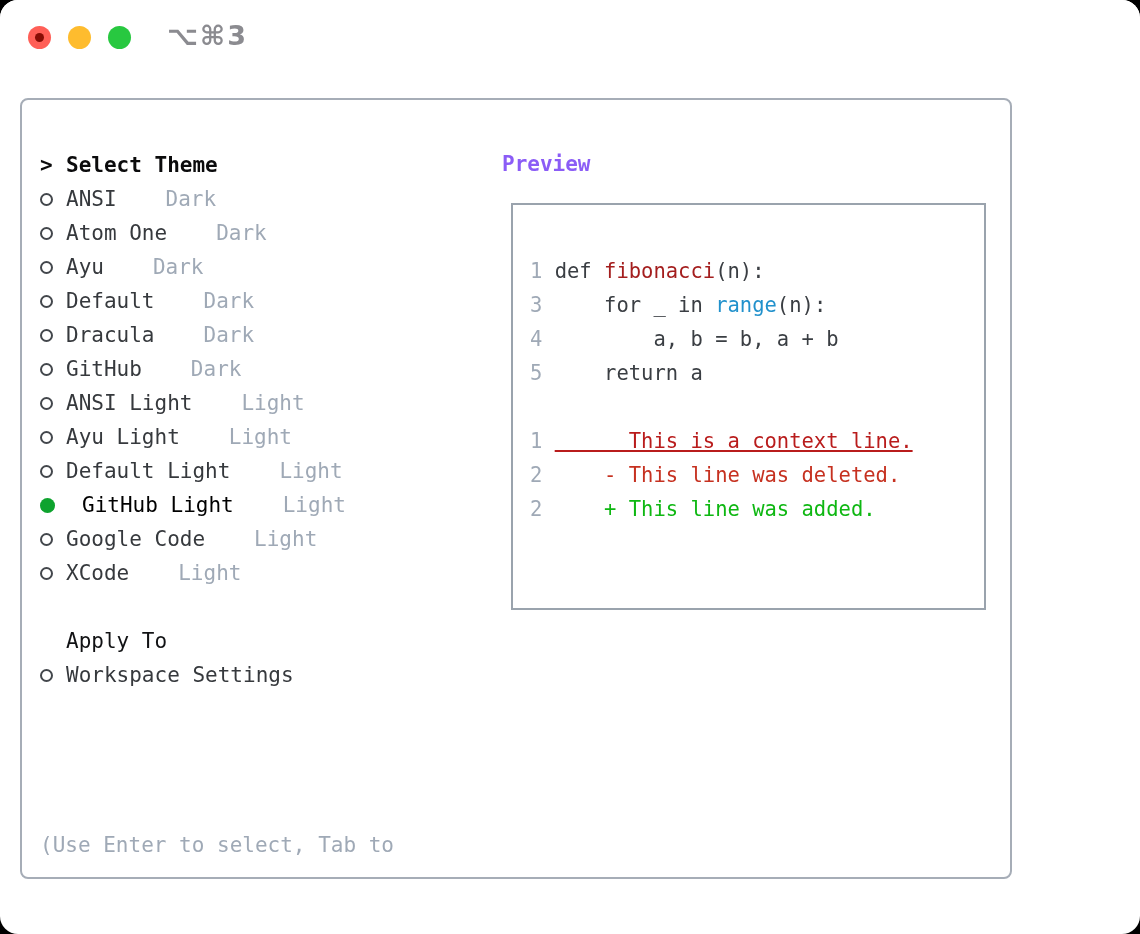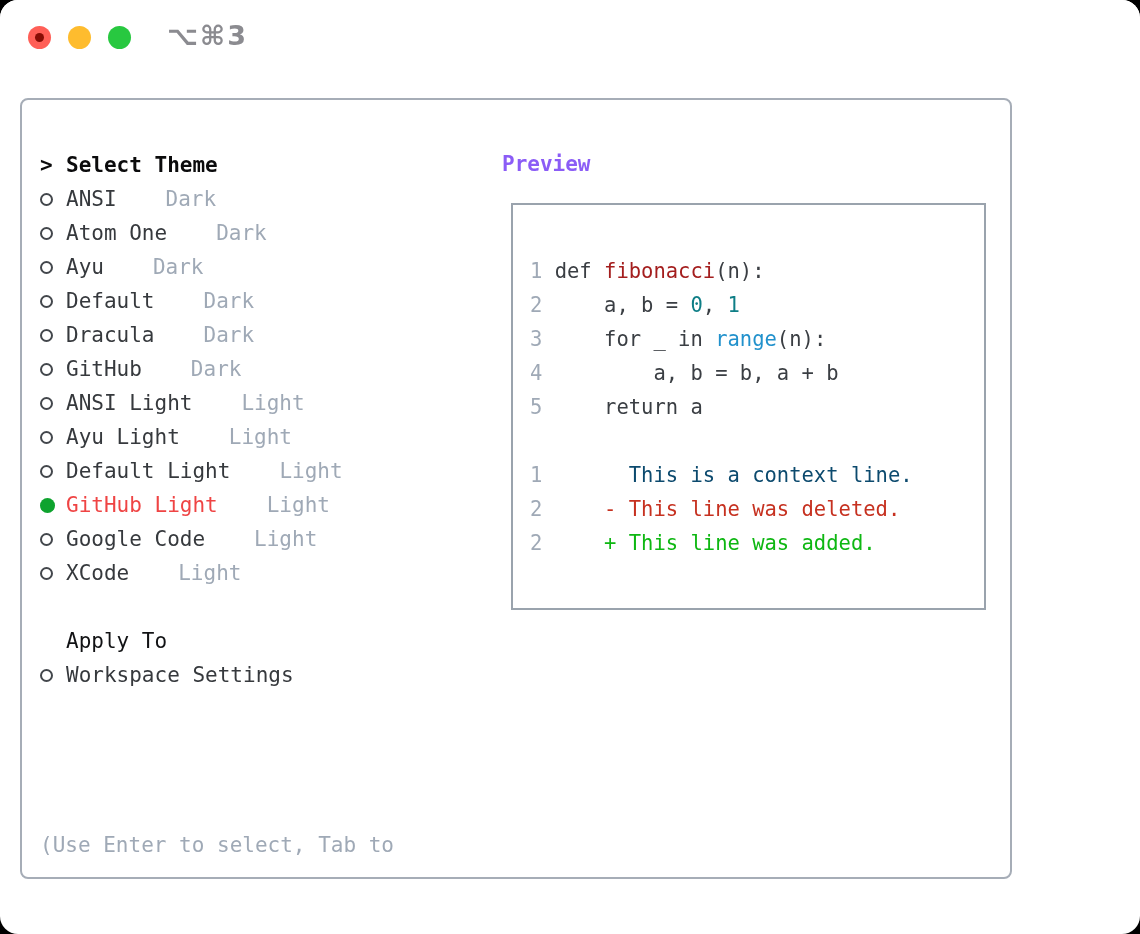--- a/index.html
+++ b/index.html
@@ -39,21 +39,21 @@
   .circle {
     width:13px; height:13px; border-radius:50%;
     border:2px solid #43474c; background:transparent;
   }
   .circle.filled { border:none; width:15px; height:15px; background:#0ea32e; }
   .prefix-char { font-weight:bold; color:#0b0b0c; font-size:21px; }
 
   .left-col { position:absolute; left:18px; top:48px; font-size:21px; }
   .header-label { font-weight:bold; color:#0b0b0c; }
   .item-name { color:#36393d; }
-  .item-name.selected { color:#ef4444; }
+  .item-name.selected { color:#000000;margin-left:16px; }
   .item-variant { color:#9fa9b6; padding-left:13px;margin-left:36px; }
 
   .apply-block { position:absolute; left:18px; top:524px; font-size:21px; }
   .apply-header { color:#111214; }
   .opt-label { color:#36393d; }
   .opt-label.selected { color:#0ea32e; }
 
   .hint { position:absolute; left:18px; top:660px; font-size:21px; color:#9fa9b6; line-height:34px; white-space:pre; }
 
   
@@ -62,21 +62,21 @@
     position:absolute; left:489px; top:103px; width:475px; height:407px;
     border:2px solid #9aa3ad; background:#fff;
     padding:49px 0 5px 17px; overflow:hidden;
   }
   .pline { white-space:pre; font-size:20.5px; line-height:34px; min-height:34px; }
   .tok-linenum { color:#9fa9b6; }
   .tok-code    { color:#3a3e43; }
   .tok-func    { color:#a41e1e; }
   .tok-number  { color:#0e7e86; }
   .tok-builtin { color:#2191cc; }
-  .tok-context { color:#0c4a6e; }
+  .tok-context { color:#b91c1c;text-decoration:underline; }
   .tok-deleted { color:#c63120; }
   .tok-added   { color:#0eb712; }
 </style>
 </head>
 <body>
 
 <div class="window">
 
   <div class="titlebar">
     <div class="lights">
@@ -121,21 +121,20 @@
     </div>
 
     <div class="hint">
       <div>(Use Enter to select, Tab to</div>
       <div>change focus)</div>
     </div>
 
     <div class="preview-title">Preview</div>
     <div class="preview-box" id="preview-box">
         <div class="pline"><span class="tok-linenum">1 </span><span class="tok-code">def </span><span class="tok-func">fibonacci</span><span class="tok-code">(n):</span></div>
-        <div class="pline"><span class="tok-linenum">2 </span><span class="tok-code">    a, b = </span><span class="tok-number">0</span><span class="tok-code">, </span><span class="tok-number">1</span></div>
         <div class="pline"><span class="tok-linenum">3 </span><span class="tok-code">    for _ in </span><span class="tok-builtin">range</span><span class="tok-code">(n):</span></div>
         <div class="pline"><span class="tok-linenum">4 </span><span class="tok-code">        a, b = b, a + b</span></div>
         <div class="pline"><span class="tok-linenum">5 </span><span class="tok-code">    return a</span></div>
         <div class="pline"></div>
         <div class="pline"><span class="tok-linenum">1 </span><span class="tok-context">      This is a context line.</span></div>
         <div class="pline"><span class="tok-linenum">2 </span><span class="tok-deleted">    - This line was deleted.</span></div>
         <div class="pline"><span class="tok-linenum">2 </span><span class="tok-added">    + This line was added.</span></div>
       </div>
 
   </div>

